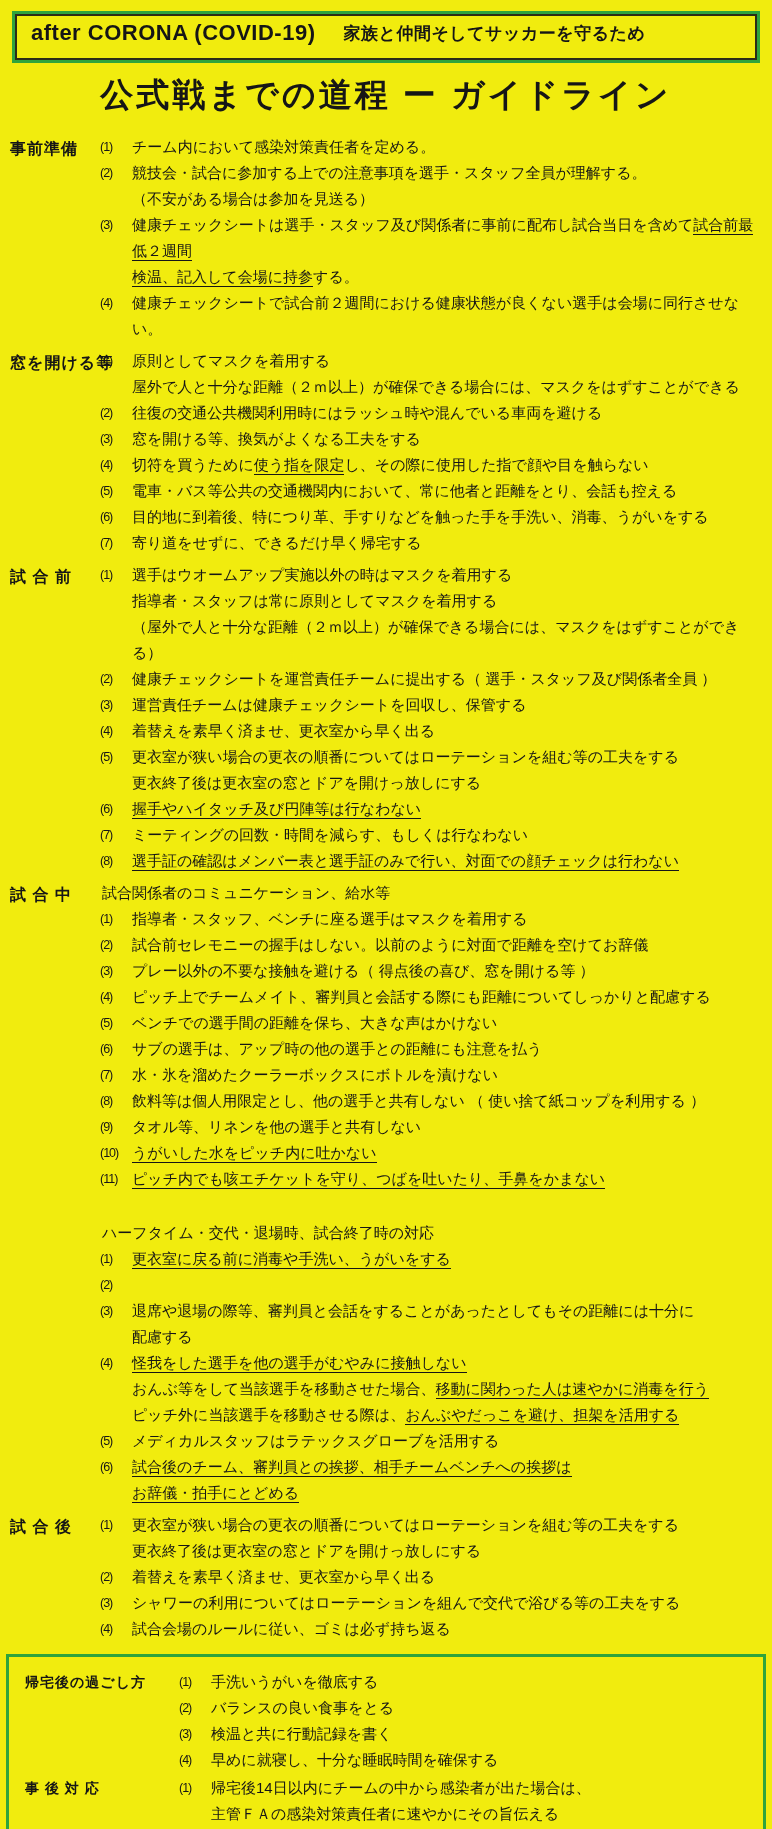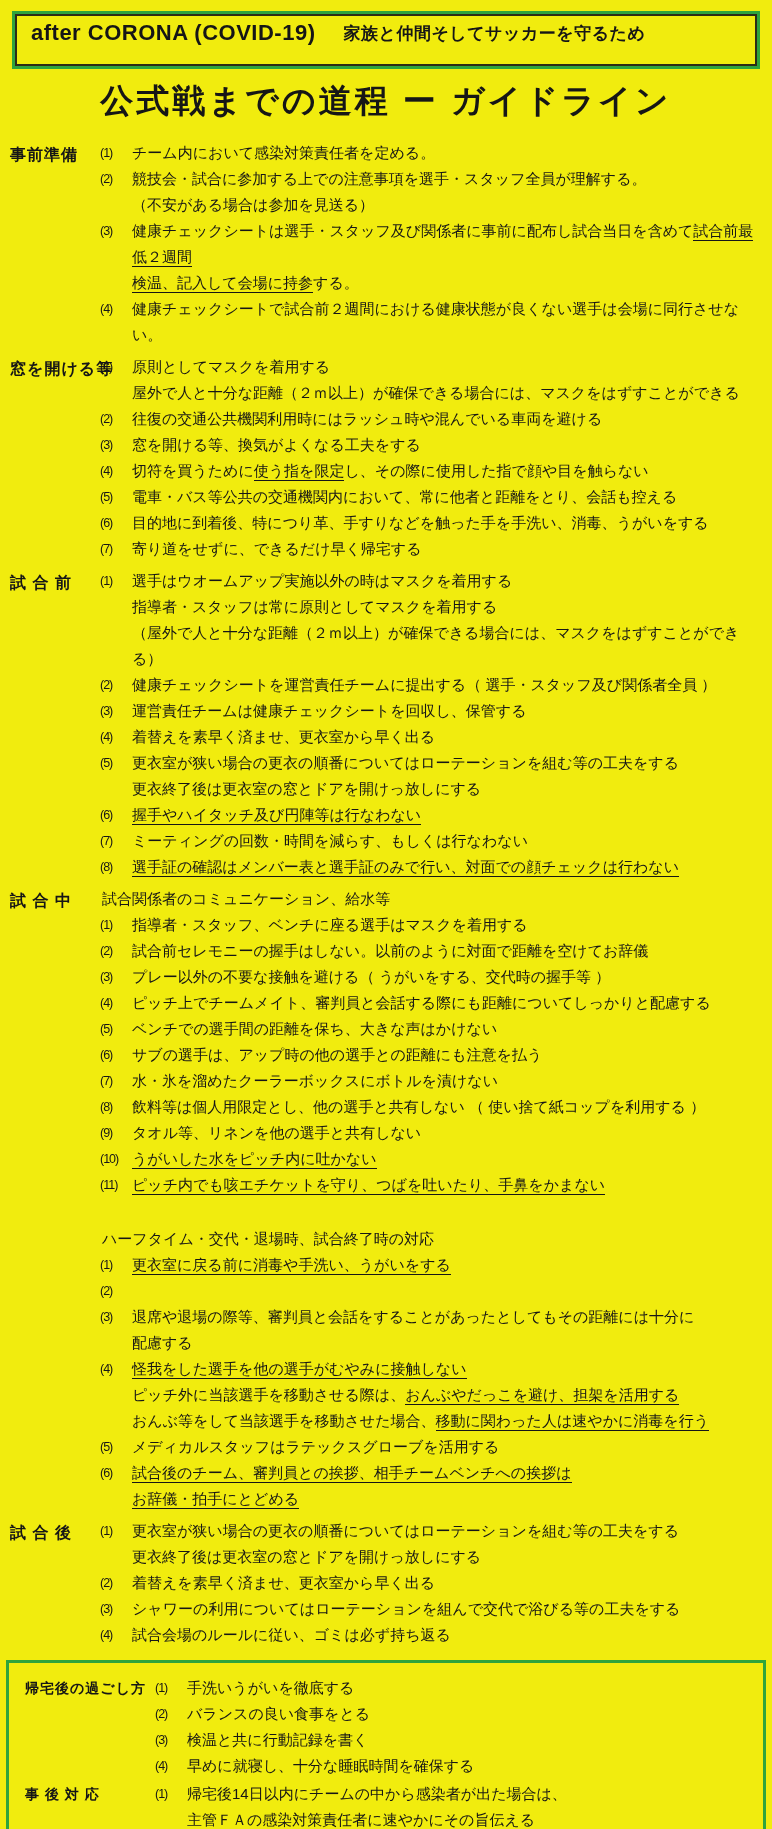--- a/index.html
+++ b/index.html
@@ -13,21 +13,21 @@
   html,body{background:#fff;}
   body{font-family:"Liberation Sans","DejaVu Sans",sans-serif;}
   .page{
     width:772px;height:1829px;background:var(--bg);color:var(--ink);
     margin:0 auto;overflow:hidden;position:relative;
   }
   
   .banner{
     margin:11px 12px 0 12px;border:3px solid var(--green);
     box-shadow:inset 0 0 0 2px #2c2c16;
-    padding:6px 10px 20px 16px;display:flex;align-items:center;gap:28px;
+    padding:6px 10px 14px 16px;display:flex;align-items:center;gap:28px;
     font-weight:bold;font-size:22px;letter-spacing:0.5px;white-space:nowrap;
   }
   .banner .en{font-family:"Liberation Sans",sans-serif;}
   .banner .ja{font-size:17px;}
   
   .title{
     text-align:center;font-size:33px;font-weight:900;letter-spacing:3px;
     margin:10px 0 8px 0;
   }
   
@@ -48,21 +48,21 @@
     position:absolute;left:2px;top:0;font-size:12.5px;letter-spacing:-1px;
     line-height:26px;
   }
   .u{border-bottom:1.5px solid var(--ink);padding-bottom:1px;}
   
   .box{
     margin:12px 6px 0 6px;border:3px solid var(--green);
     padding:10px 8px 12px 16px;
   }
   .box .label{width:128px;font-size:14px;}
-  .box .section{margin-top:2px;}
+  .box .section{margin-top:2px;gap:24px;}
 </style>
 </head>
 <body>
 
 <div class="page">
   <div class="banner">
     <span class="en">after CORONA (COVID-19)</span>
     <span class="ja">家族と仲間そしてサッカーを守るため</span>
   </div>
 
@@ -108,42 +108,42 @@
           <div class="line"><span class="num">(7)</span><span>ミーティングの回数・時間を減らす、もしくは行なわない</span></div>
           <div class="line"><span class="num">(8)</span><span class="u">選手証の確認はメンバー表と選手証のみで行い、対面での顔チェックは行わない</span></div>
         </div>
       </div>
       <div class="section">
         <div class="label">試 合 中</div>
         <div class="lines">
           <div class="line header-line"><span>試合関係者のコミュニケーション、給水等</span></div>
           <div class="line"><span class="num">(1)</span><span>指導者・スタッフ、ベンチに座る選手はマスクを着用する</span></div>
           <div class="line"><span class="num">(2)</span><span>試合前セレモニーの握手はしない。以前のように対面で距離を空けてお辞儀</span></div>
-          <div class="line"><span class="num">(3)</span><span>プレー以外の不要な接触を避ける（ うがいをする、交代時の握手等 ）</span></div>
+          <div class="line"><span class="num">(3)</span><span>プレー以外の不要な接触を避ける（ 得点後の喜び、窓を開ける等 ）</span></div>
           <div class="line"><span class="num">(4)</span><span>ピッチ上でチームメイト、審判員と会話する際にも距離についてしっかりと配慮する</span></div>
           <div class="line"><span class="num">(5)</span><span>ベンチでの選手間の距離を保ち、大きな声はかけない</span></div>
           <div class="line"><span class="num">(6)</span><span>サブの選手は、アップ時の他の選手との距離にも注意を払う</span></div>
           <div class="line"><span class="num">(7)</span><span>水・氷を溜めたクーラーボックスにボトルを漬けない</span></div>
           <div class="line"><span class="num">(8)</span><span>飲料等は個人用限定とし、他の選手と共有しない （ 使い捨て紙コップを利用する ）</span></div>
           <div class="line"><span class="num">(9)</span><span>タオル等、リネンを他の選手と共有しない</span></div>
           <div class="line"><span class="num">(10)</span><span class="u">うがいした水をピッチ内に吐かない</span></div>
           <div class="line"><span class="num">(11)</span><span class="u">ピッチ内でも咳エチケットを守り、つばを吐いたり、手鼻をかまない</span></div>
         </div>
       </div>
       <div class="section gap">
         <div class="label"></div>
         <div class="lines">
           <div class="line header-line"><span>ハーフタイム・交代・退場時、試合終了時の対応</span></div>
           <div class="line"><span class="num">(1)</span><span class="u">更衣室に戻る前に消毒や手洗い、うがいをする</span></div>
           <div class="line"><span class="num">(2)</span></div>
           <div class="line"><span class="num">(3)</span><span>退席や退場の際等、審判員と会話をすることがあったとしてもその距離には十分に</span></div>
           <div class="line"><span>配慮する</span></div>
           <div class="line"><span class="num">(4)</span><span class="u">怪我をした選手を他の選手がむやみに接触しない</span></div>
+          <div class="line"><span>おんぶ等をして当該選手を移動させた場合、</span><span class="u">移動に関わった人は速やかに消毒を行う</span></div>
           <div class="line"><span>ピッチ外に当該選手を移動させる際は、</span><span class="u">おんぶやだっこを避け、担架を活用する</span></div>
-          <div class="line"><span>おんぶ等をして当該選手を移動させた場合、</span><span class="u">移動に関わった人は速やかに消毒を行う</span></div>
           <div class="line"><span class="num">(5)</span><span>メディカルスタッフはラテックスグローブを活用する</span></div>
           <div class="line"><span class="num">(6)</span><span class="u">試合後のチーム、審判員との挨拶、相手チームベンチへの挨拶は</span></div>
           <div class="line"><span class="u">お辞儀・拍手にとどめる</span></div>
         </div>
       </div>
       <div class="section">
         <div class="label">試 合 後</div>
         <div class="lines">
           <div class="line"><span class="num">(1)</span><span>更衣室が狭い場合の更衣の順番についてはローテーションを組む等の工夫をする</span></div>
           <div class="line"><span>更衣終了後は更衣室の窓とドアを開けっ放しにする</span></div>

